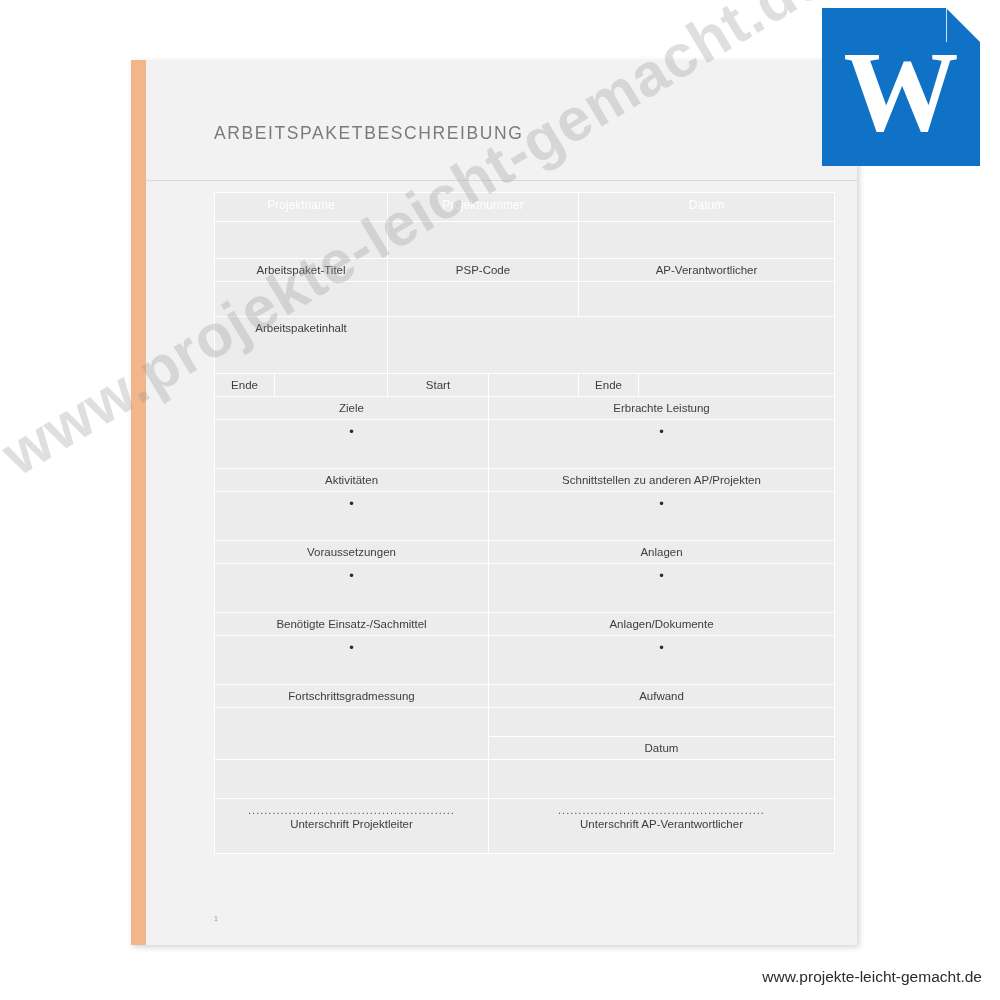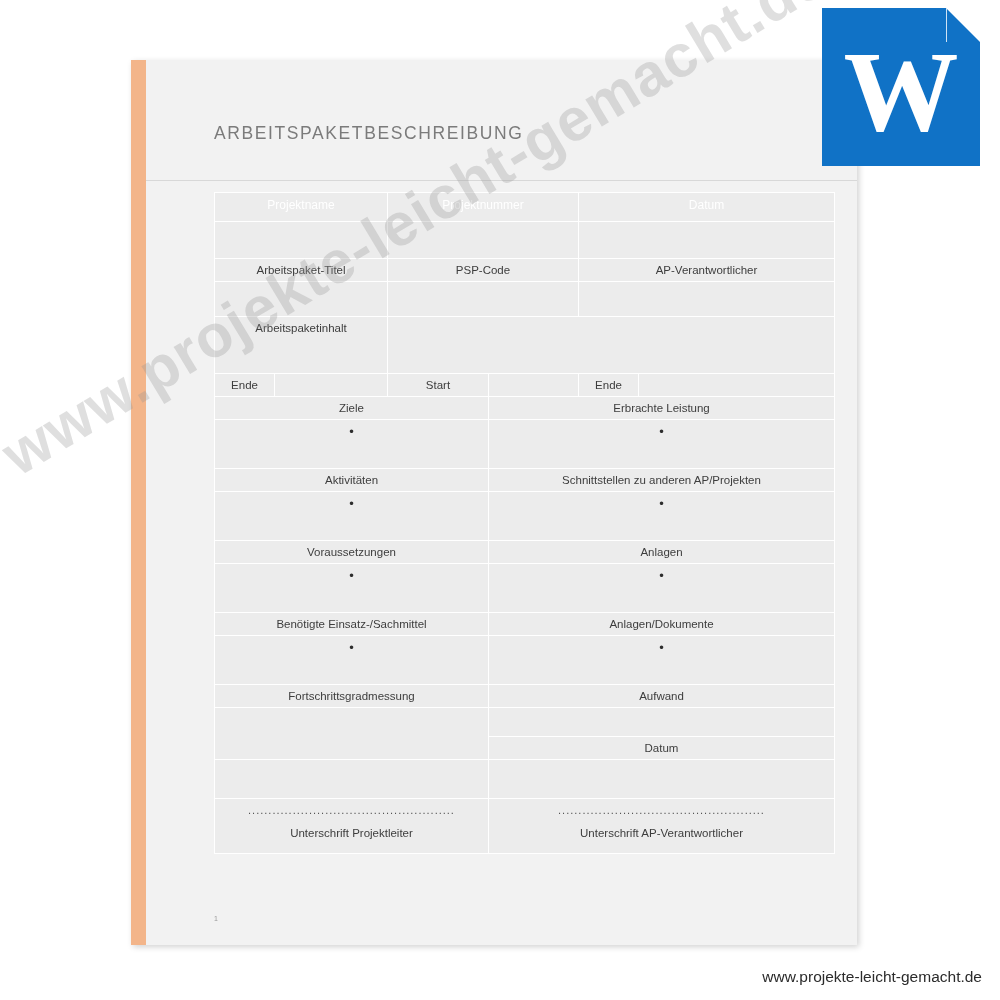--- a/index.html
+++ b/index.html
@@ -135,21 +135,21 @@
     letter-spacing: 1px;
     line-height: 12px;
     display: block;
     white-space: nowrap;
     overflow: hidden;
   }
   .signame {
     display: block;
     font-size: 11.5px;
     color: #3d3d3d;
-    margin-top: 11px;
+    margin-top: 2px;
   }
 
   
   .page-num {
     position: absolute;
     left: 68px;
     top: 855px;
     font-size: 7px;
     color: #9a9a9a;
   }

